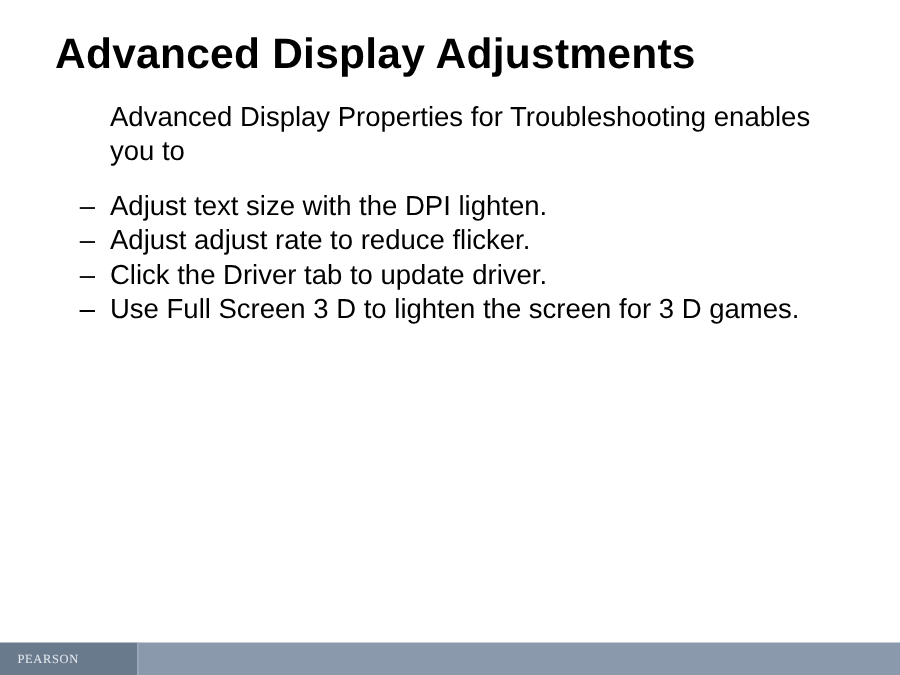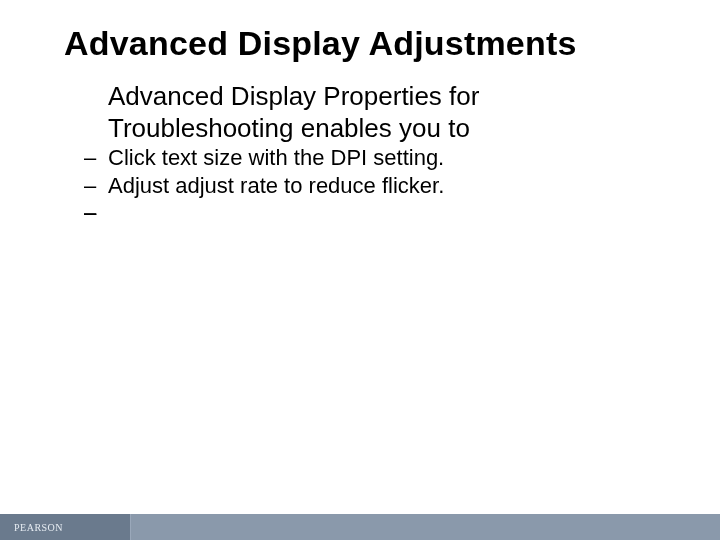--- a/index.html
+++ b/index.html
@@ -11,37 +11,37 @@
     font-family: Arial, Helvetica, sans-serif;
     color: #000000;
     position: relative;
     overflow: hidden;
   }
   .slide {
     box-sizing: border-box;
     width: 720px;
     height: 540px;
     position: relative;
-    padding: 24px 36px 0 44px;
+    padding: 24px 36px 0 24px;
   }
   .title {
     font-family: Arial, "Arial Black", Helvetica, sans-serif;
     font-weight: 900;
     font-size: 34px;
     letter-spacing: 0.2px;
     margin: 0 0 18px 0;
     padding-left: 20px;
   }
   .body {
     padding: 0 20px 0 28px;
   }
   .lead {
-    font-size: 26px;
+    font-size: 22px;
     line-height: 1.22;
-    margin: 0 0 0 36px;
+    margin: 0 0 16px 36px;
   }
   ul.bullets {
     list-style: none;
     margin: 0;
     padding: 0;
   }
   ul.bullets li {
     font-size: 22px;
     line-height: 1.25;
     position: relative;
@@ -59,21 +59,21 @@
     position: absolute;
     left: 0;
     bottom: 0;
     width: 720px;
     height: 26px;
     display: flex;
     align-items: stretch;
   }
   .footer .brand {
     background: #6a7a8d;
-    width: 130px;
+    width: 110px;
     display: flex;
     align-items: center;
     justify-content: flex-start;
     padding-left: 14px;
     box-sizing: border-box;
   }
   .footer .brand-text {
     color: #e6ecf2;
     font-size: 10px;
     letter-spacing: 0.5px;
@@ -86,25 +86,25 @@
   }
 </style>
 </head>
 <body>
 
 <div class="slide">
   <h1 class="title">Advanced Display Adjustments</h1>
   <div class="body">
     <p class="lead">Advanced Display Properties for Troubleshooting enables you to</p>
     <ul class="bullets">
-      <li><span class="dash">–</span><span>Click text size with the DPI setting.</span></li>
+      <li><span class="dash">–</span><span>Adjust text size with the DPI lighten.</span></li>
       <li><span class="dash">–</span><span>Adjust adjust rate to reduce flicker.</span></li>
+      <li><span class="dash">–</span><span>Click the Driver tab to update driver.</span></li>
       <li><span class="dash">–</span></li>
-      <li><span class="dash">–</span></li>
-      <li><span class="dash">–</span></li>
+      <li><span class="dash">–</span><span>Use Full Screen 3 D to lighten the screen for 3 D games.</span></li>
     </ul>
   </div>
 
   <div class="footer">
     <div class="brand">
       <span class="brand-text">PEARSON</span>
     </div>
     <div class="bar"></div>
   </div>
 </div>

